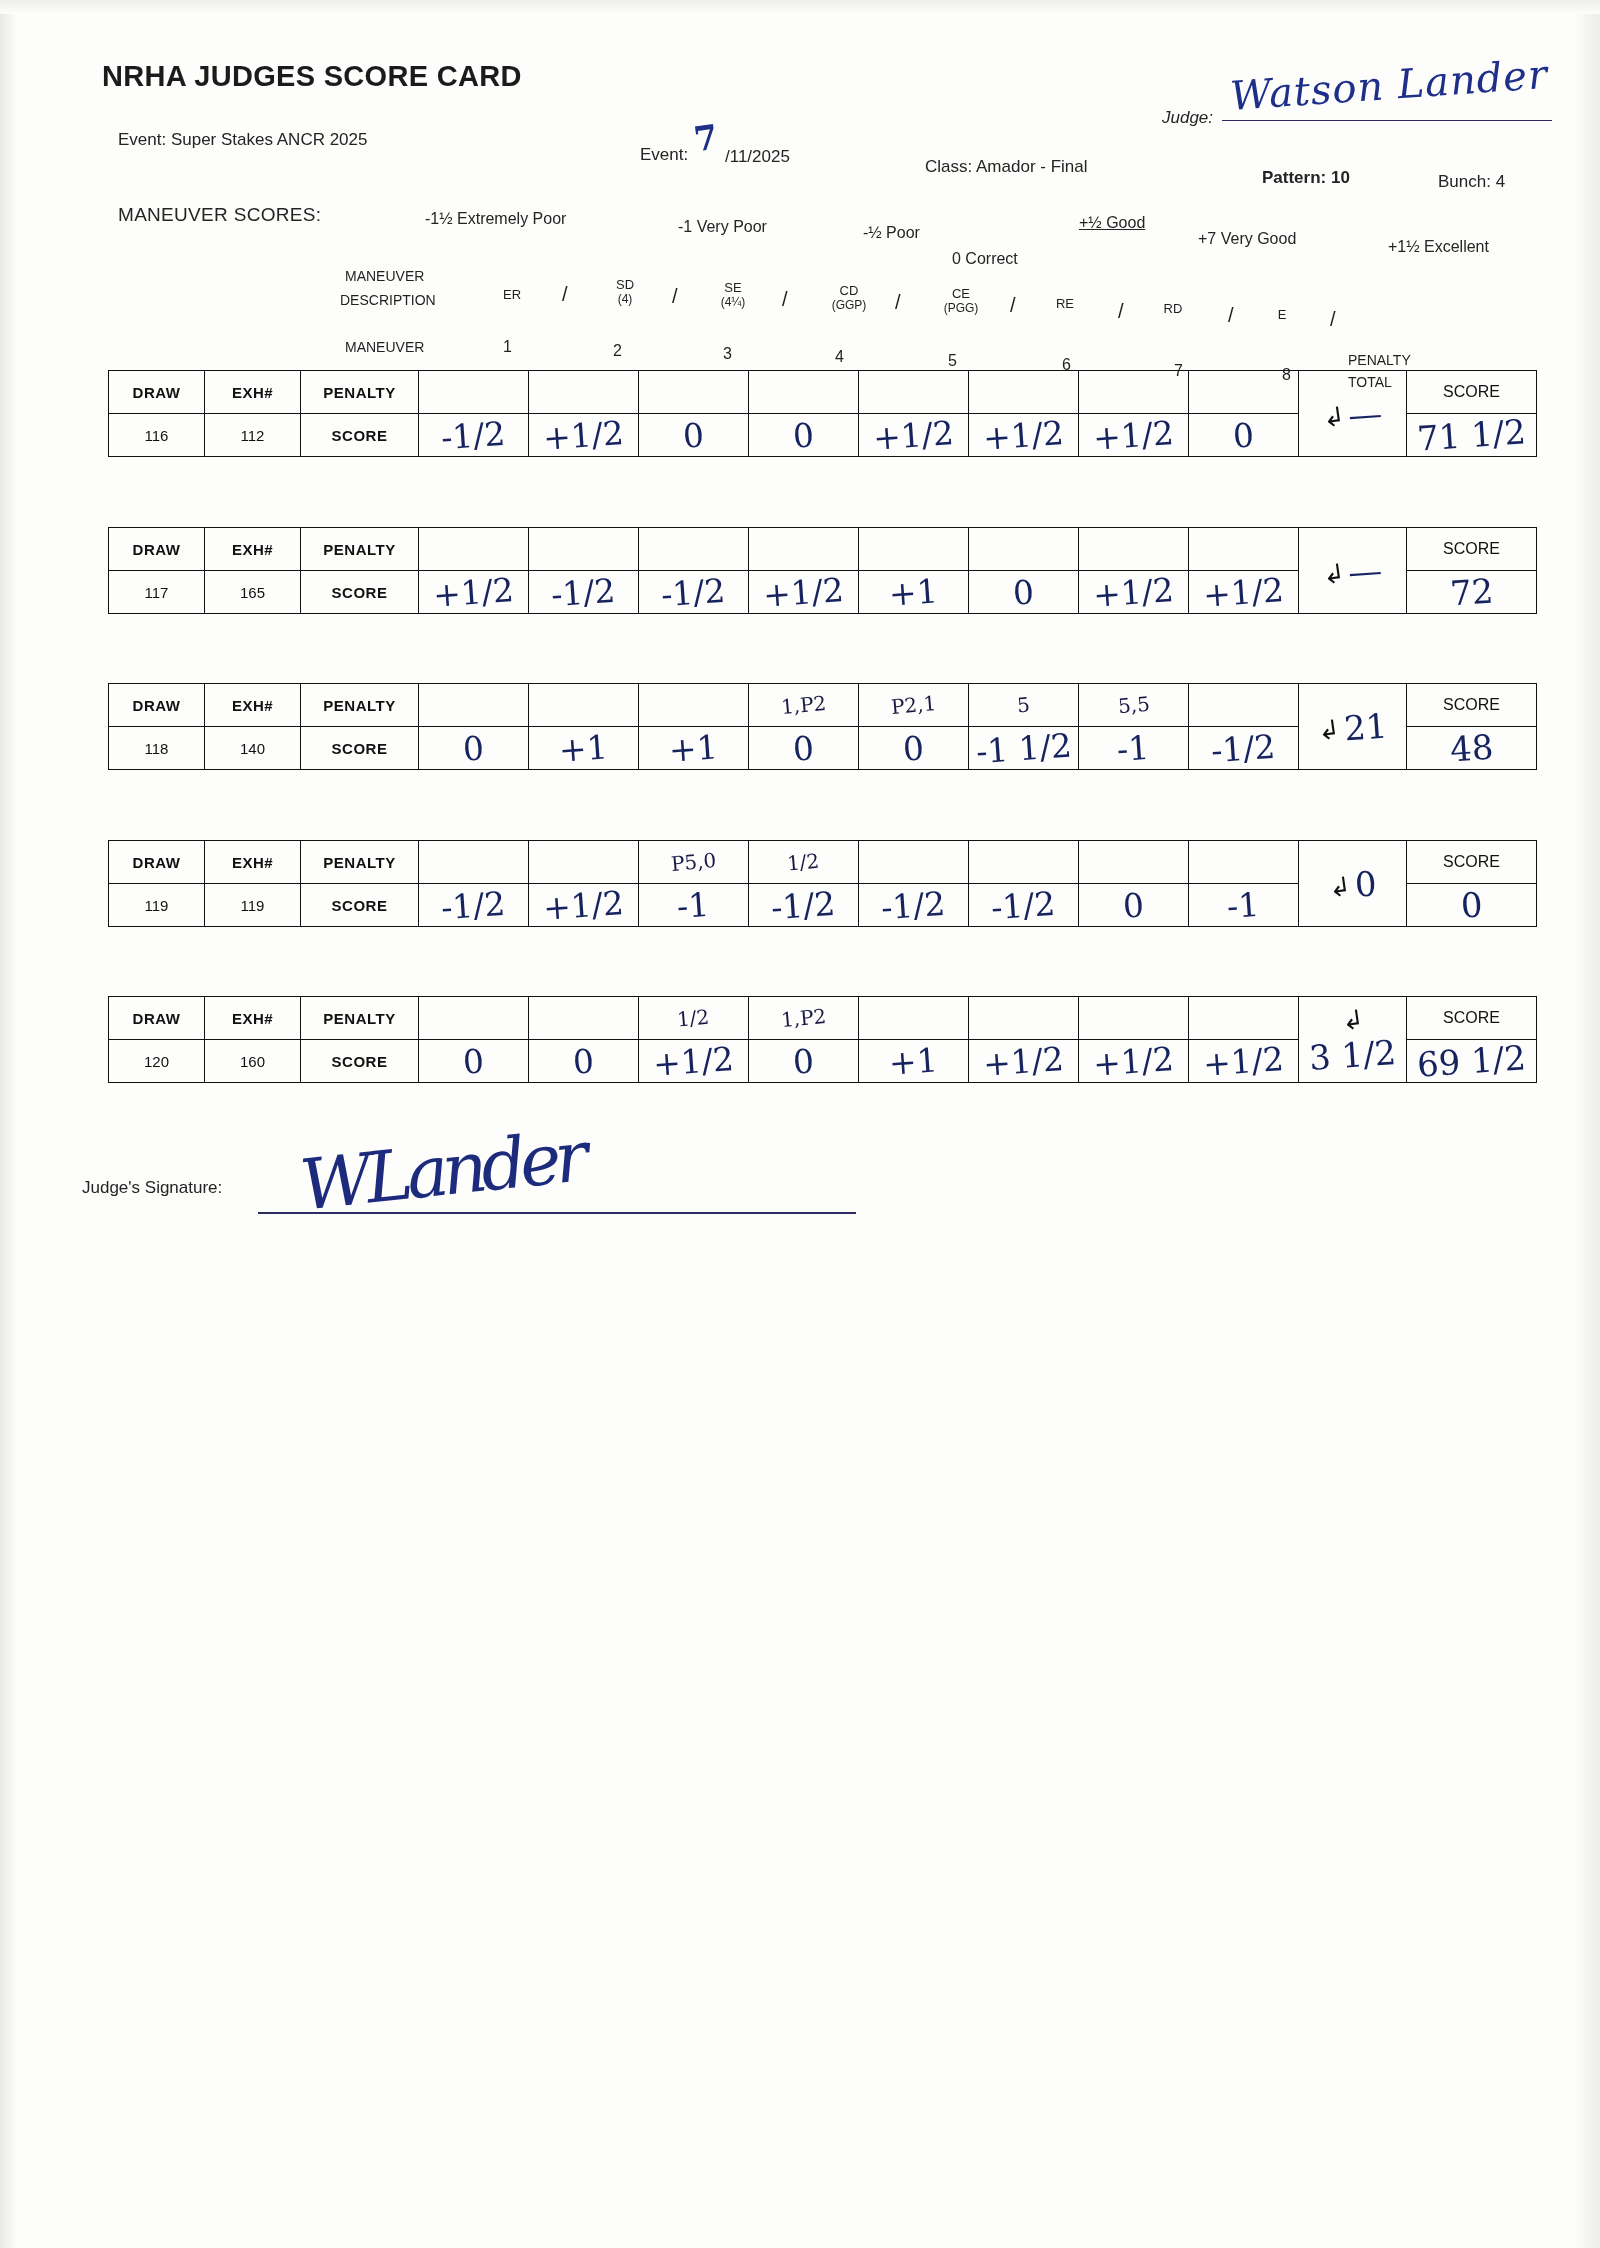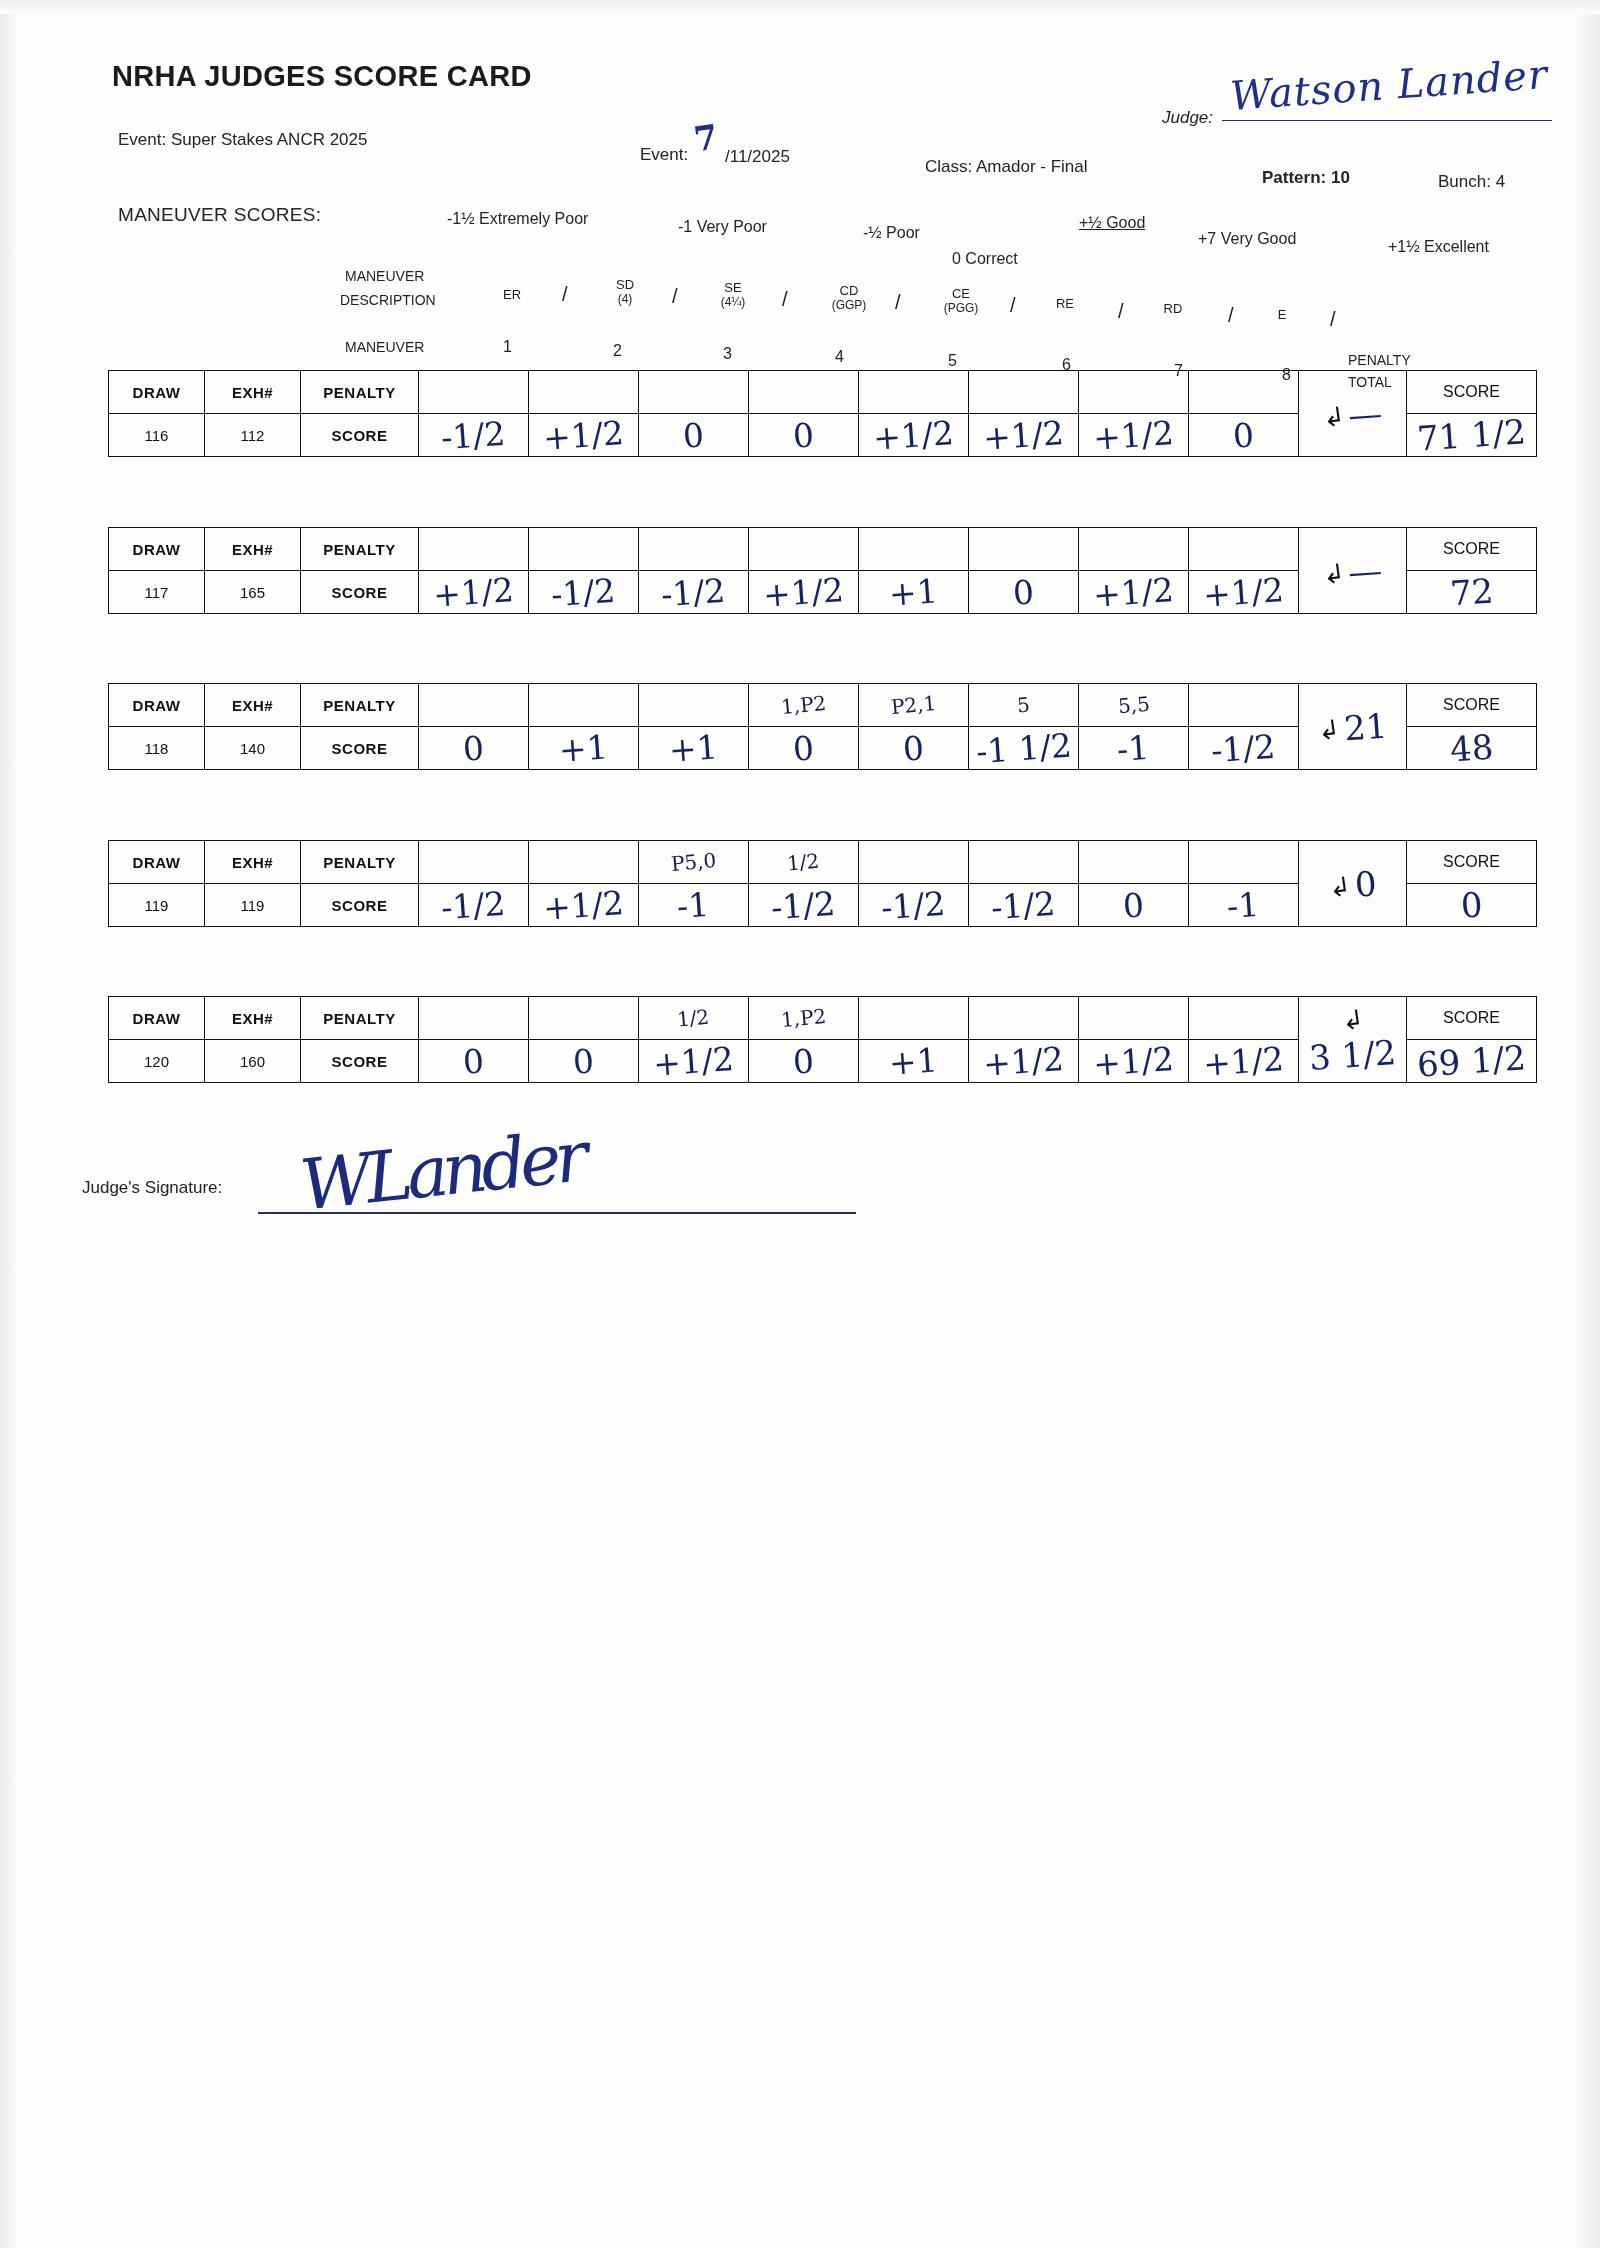--- a/index.html
+++ b/index.html
@@ -23,21 +23,21 @@
     width: 1600px; height: 2248px;
     background: #fdfdfb;
   }
   
   .scan-edge-l { position:absolute; left:0; top:0; width:18px; height:2248px; background:linear-gradient(to right,#e9e9e6,#fdfdfb); }
   .scan-edge-r { position:absolute; right:0; top:0; width:26px; height:2248px; background:linear-gradient(to left,#ececea,#fdfdfb); }
   .scan-edge-t { position:absolute; left:0; top:0; width:1600px; height:14px; background:linear-gradient(to bottom,#eeeeec,#fdfdfb); }
 
   .title {
     position: absolute;
-    left: 112px; top: 60px;
+    left: 102px; top: 60px;
     font-size: 29px;
     font-weight: bold;
     letter-spacing: 0.3px;
     color: #1b1b1b;
   }
   .lbl { position: absolute; color:#242424; font-size: 17px; }
 
   .judge-label { left: 1162px; top: 108px; font-size: 17px; font-style: italic; }
   .judge-name {
     position: absolute;
@@ -155,21 +155,21 @@
   <div class="event lbl">Event: Super Stakes ANCR 2025</div>
   <div class="date-label lbl">Event:</div>
   <div class="date-hand">7</div>
   <div class="date-rest lbl">/11/2025</div>
   <div class="class-label lbl">Class: Amador - Final</div>
   <div class="pattern-label lbl">Pattern: 10</div>
   <div class="bunch-label lbl">Bunch: 4</div>
 
   <div class="maneuver-scores lbl">MANEUVER SCORES:</div>
 
-  <div class="scale" style="left:447px; top:210px;">-1½ Extremely Poor</div>
+  <div class="scale" style="left:425px; top:210px;">-1½ Extremely Poor</div>
   <div class="scale" style="left:678px; top:218px;">-1 Very Poor</div>
   <div class="scale" style="left:863px; top:224px;">-½ Poor</div>
   <div class="scale" style="left:952px; top:218px;margin-top:32px;">0 Correct</div>
   <div class="scale" style="left:1079px; top:214px;text-decoration:underline;">+½ Good</div>
   <div class="scale" style="left:1198px; top:230px;">+7 Very Good</div>
   <div class="scale" style="left:1388px; top:238px;">+1½ Excellent</div>
 
   <div class="mlabel" style="left:345px; top:268px;">MANEUVER</div>
   <div class="mlabel" style="left:340px; top:292px;">DESCRIPTION</div>
   <div class="mlabel" style="left:345px; top:339px;">MANEUVER</div>

